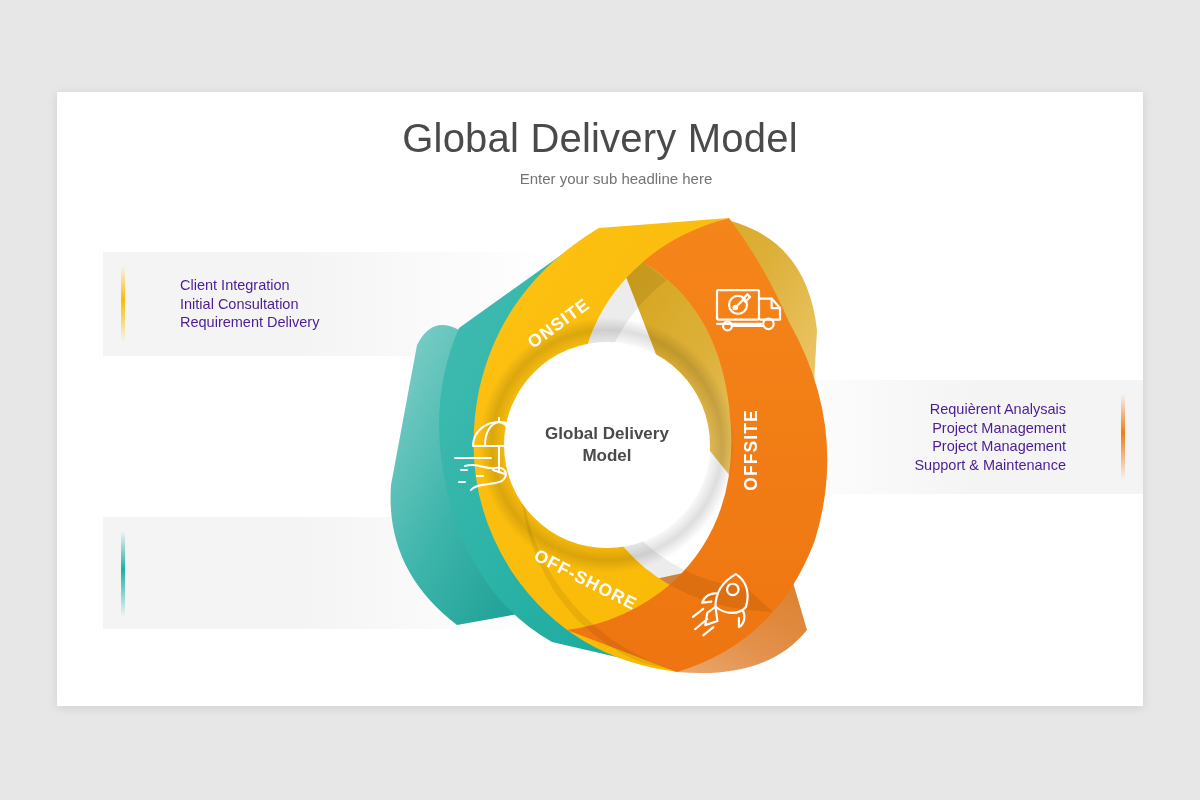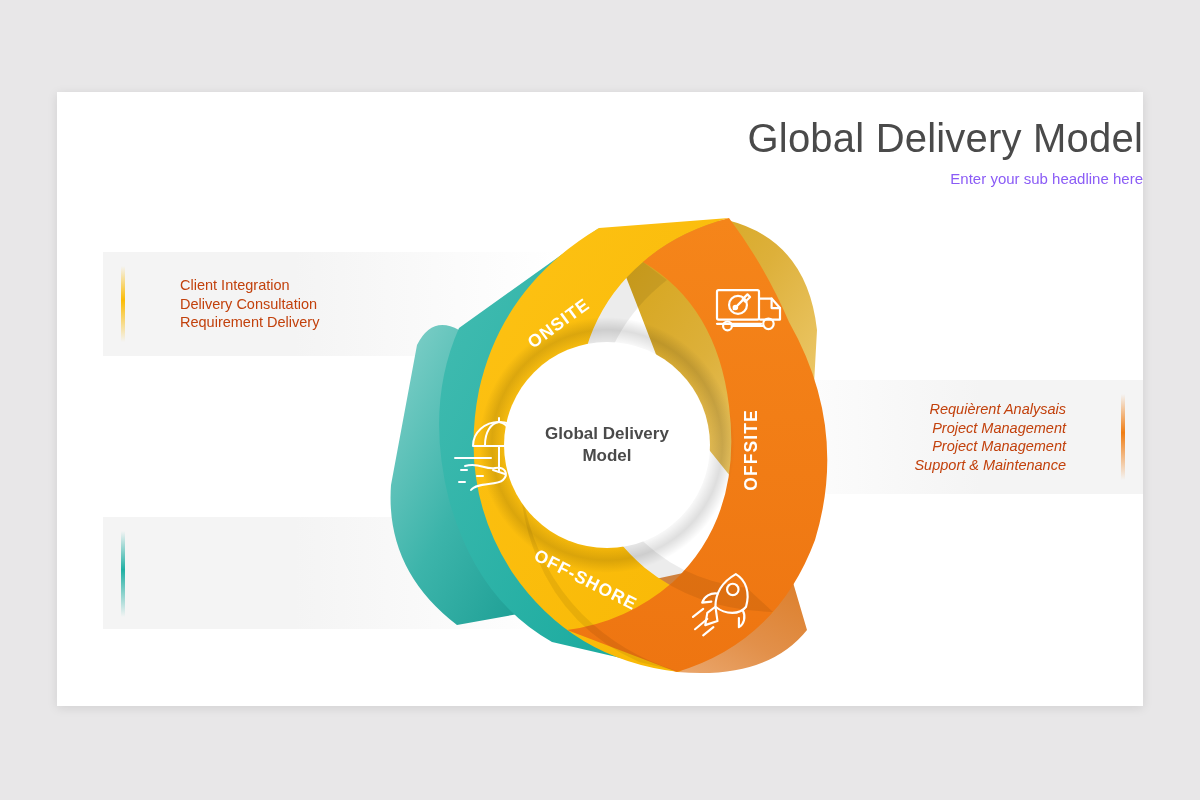--- a/index.html
+++ b/index.html
@@ -12,28 +12,28 @@
   #slide-card{
     position:absolute;
     left:57px; top:92px;
     width:1086px; height:614px;
     background:#ffffff;
     box-shadow:0 2px 10px rgba(0,0,0,0.10);
   }
   
   #page-title{
     position:absolute; left:0; top:24px; width:100%;
-    text-align:right;
+    text-align:center;
     font-size:40px; font-weight:400; color:#4a4a4a;
     letter-spacing:0.2px;
   }
   #page-subtitle{
     position:absolute; left:0; top:78px; width:100%;
-    text-align:right;
-    font-size:15px; font-weight:400; color:#8b5cf6;padding-left:32px;
+    text-align:center;
+    font-size:15px; font-weight:400; color:#737373;padding-left:32px;
   }
   
   .info-panel{
     position:absolute;
     display:flex;
     align-items:center;
   }
   .panel-bg{
     position:absolute; inset:0;
     z-index:0;
@@ -41,21 +41,21 @@
   .accent-bar{
     position:absolute;
     width:4px;
     z-index:2;
   }
   .panel-lines{
     position:relative;
     z-index:3;
     line-height:18.5px;
     font-size:14.5px;
-    color:#c2410c;
+    color:#4c1d95;
   }
   .panel-lines div{ white-space:nowrap; }
 
   #panel-onsite{
     left:46px; top:160px; width:455px; height:104px;
   }
   #panel-onsite .panel-bg{
     background:linear-gradient(to right,#f4f4f4 0%,#f4f4f4 42%,#fbfbfb 78%,#ffffff 100%);
   }
   #panel-onsite .accent-bar{
@@ -81,21 +81,21 @@
     justify-content:flex-end;
   }
   #panel-offsite .panel-bg{
     background:linear-gradient(to left,#f4f4f4 0%,#f4f4f4 42%,#fbfbfb 80%,#ffffff 100%);
   }
   #panel-offsite .accent-bar{
     right:18px; top:14px; height:86px;
     background:linear-gradient(to bottom,rgba(240,125,19,0) 0%,#f07d13 45%,rgba(240,125,19,0) 100%);
   }
   #panel-offsite .panel-lines{
-    margin-right:77px; text-align:right;font-style:italic;
+    margin-right:77px; text-align:right;
   }
 
   
   #wheel-diagram{
     position:absolute;
     left:320px; top:118px;
     width:460px; height:470px;
   }
   #wheel-diagram svg{ display:block; width:100%; height:100%; overflow:visible; }
 
@@ -119,21 +119,21 @@
 <div id="slide-card">
 
   <div id="page-title">Global Delivery Model</div>
   <div id="page-subtitle">Enter your sub headline here</div>
 
   <div class="info-panel" id="panel-onsite">
     <div class="panel-bg"></div>
     <div class="accent-bar"></div>
     <div class="panel-lines">
       <div>Client Integration</div>
-      <div>Delivery Consultation</div>
+      <div>Initial Consultation</div>
       <div>Requirement Delivery</div>
     </div>
   </div>
 
   <div class="info-panel" id="panel-offshore">
     <div class="panel-bg"></div>
     <div class="accent-bar"></div>
   </div>
 
   <div class="info-panel" id="panel-offsite">

